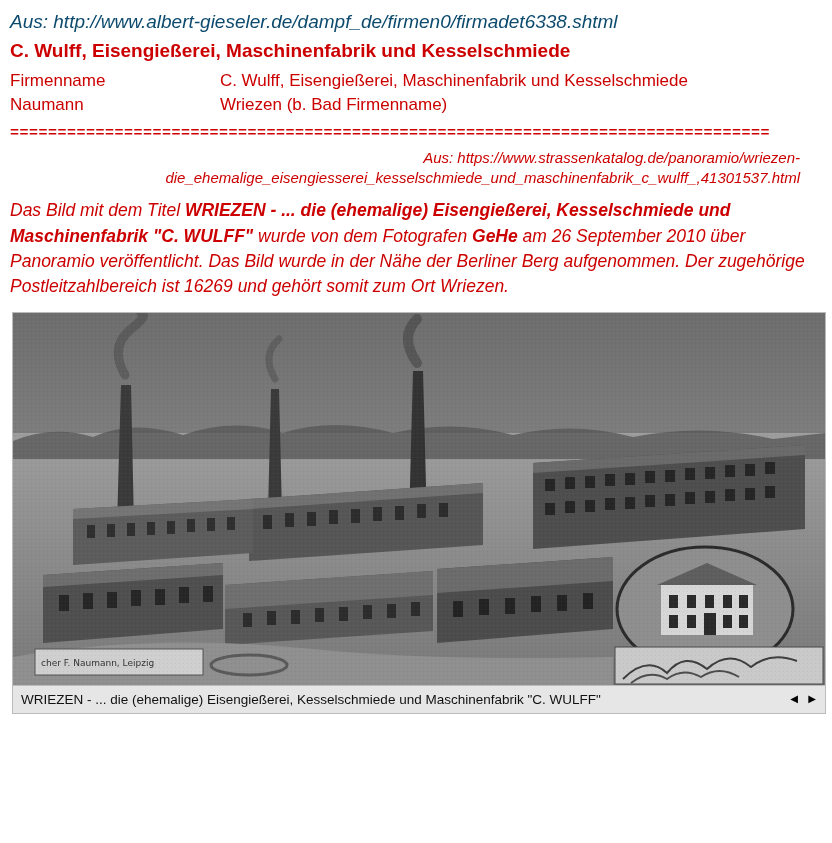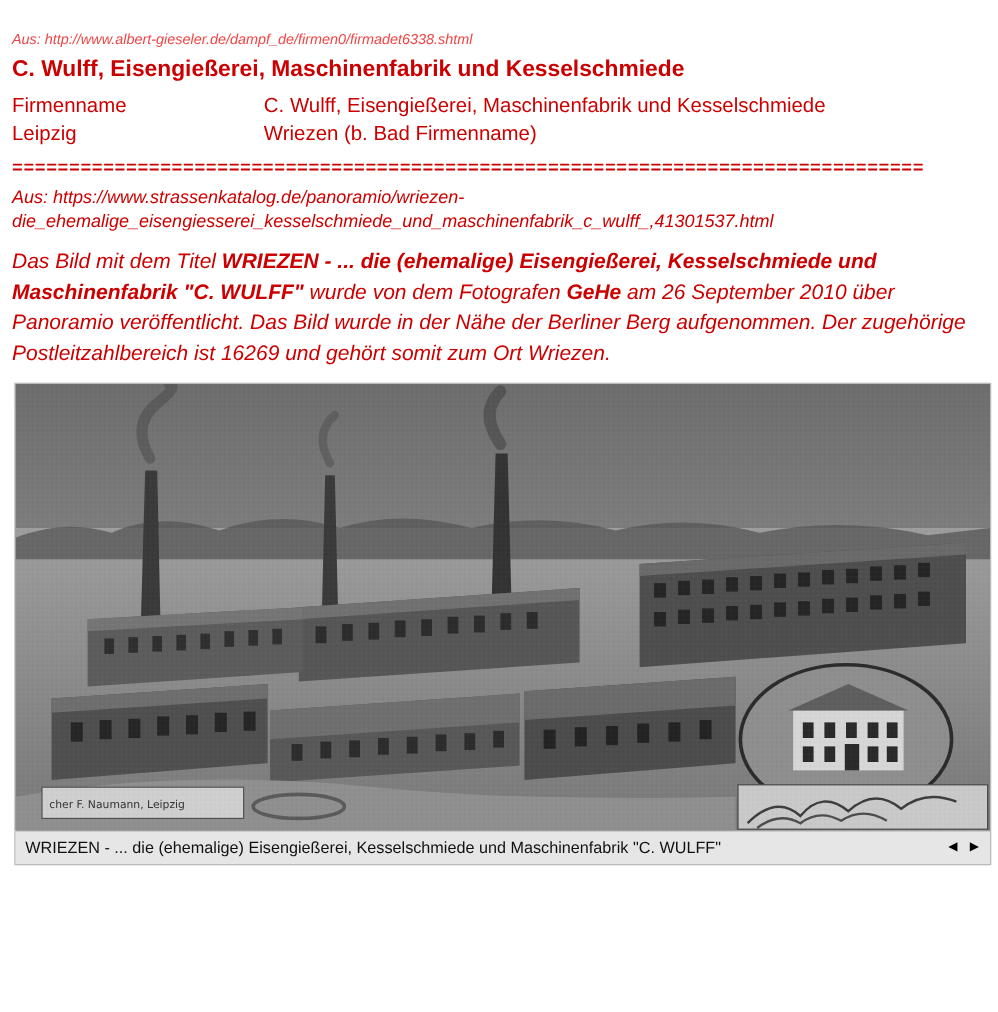--- a/index.html
+++ b/index.html
@@ -16,24 +16,24 @@
   }
   .page {
     width: 832px;
     height: 843px;
     position: relative;
     box-sizing: border-box;
     padding: 6px 8px 0 10px;
   }
   .source-line {
     font-style: italic;
-    font-size: 12px;
-    color: #ef4444;
+    font-size: 19px;
+    color: #0c4a6e;
     line-height: 1.25;
-    margin: 20px 0 6px 0;
+    margin: 4px 0 6px 0;
     word-break: break-all;
   }
   .title {
     font-size: 19px;
     font-weight: bold;
     color: #cc0000;
     margin: 6px 0 6px 0;
     line-height: 1.2;
   }
   table.facts {
@@ -66,20 +66,21 @@
     overflow: hidden;
   }
   .source-line2 {
     font-style: italic;
     font-size: 15px;
     color: #cc0000;
     line-height: 1.35;
     margin: 4px 0 10px 0;
     word-break: break-word;
     max-width: 790px;
+    text-align: right;
   }
   .para {
     font-size: 17.5px;
     color: #cc0000;
     line-height: 1.45;
     margin: 4px 0 12px 0;
     max-width: 810px;
     font-style: italic;
   }
   .para b { font-weight: bold; }
@@ -143,21 +144,21 @@
 
   <div class="title">C. Wulff, Eisengießerei, Maschinenfabrik und Kesselschmiede</div>
 
   <table class="facts">
     <tbody>
       <tr>
         <td class="label">Firmenname</td>
         <td class="value">C. Wulff, Eisengießerei, Maschinenfabrik und Kesselschmiede</td>
       </tr>
       <tr>
-        <td class="label">Leipzig</td>
+        <td class="label">Naumann</td>
         <td class="value">Wriezen (b. Bad Firmenname)</td>
       </tr>
     </tbody>
   </table>
 
   <div class="divider">================================================================================</div>
 
   <div class="source-line2">Aus: https://www.strassenkatalog.de/panoramio/wriezen-die_ehemalige_eisengiesserei_kesselschmiede_und_maschinenfabrik_c_wulff_,41301537.html</div>
 
   <div class="para">

